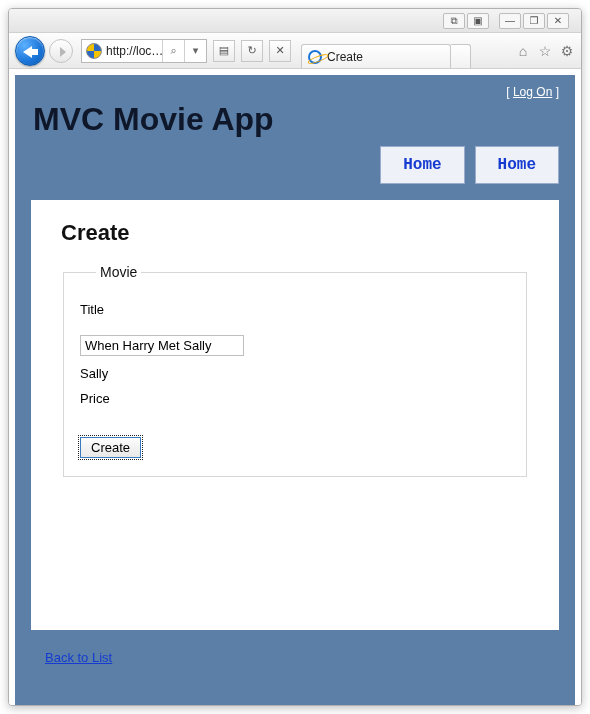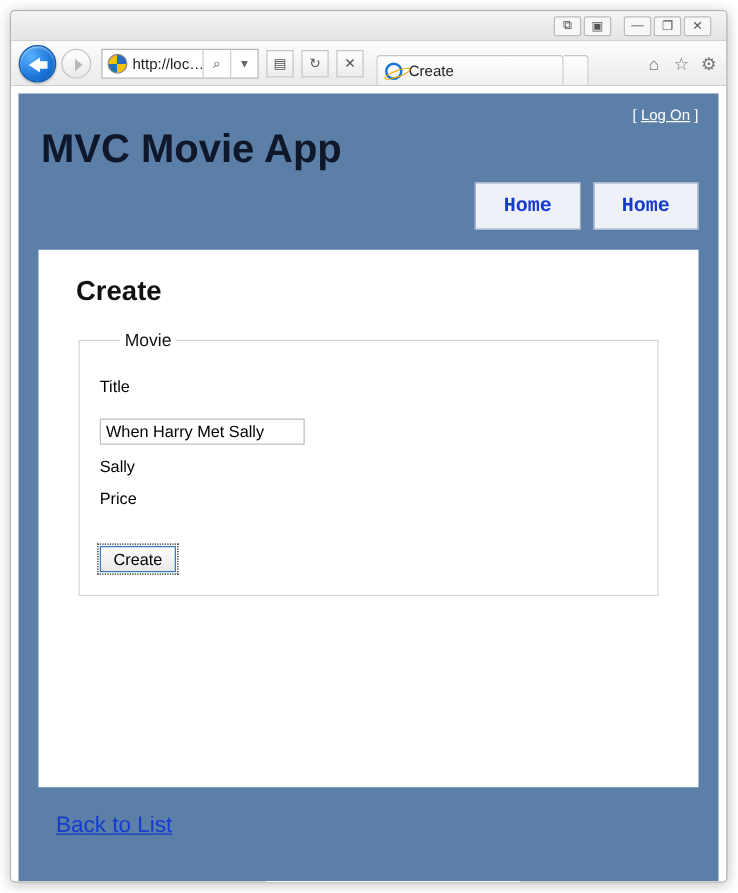--- a/index.html
+++ b/index.html
@@ -254,21 +254,21 @@
     outline-offset:1px;
     background:linear-gradient(#fdfdfd,#e8e8e8);
     padding:2px 10px;
     font-size:13px;
   }
   .backlink{
     display:inline-block;
     margin:20px 0 0 30px;
     color:#153bd0;
     text-decoration:underline;
-    font-size:18px;
+    font-size:13px;
   }
 </style>
 </head>
 <body>
 
 <div class="window-shadow">
 
   <div class="titlebar">
     <div class="tb-btn-group">
       <div class="tb-btn">⧉</div>

